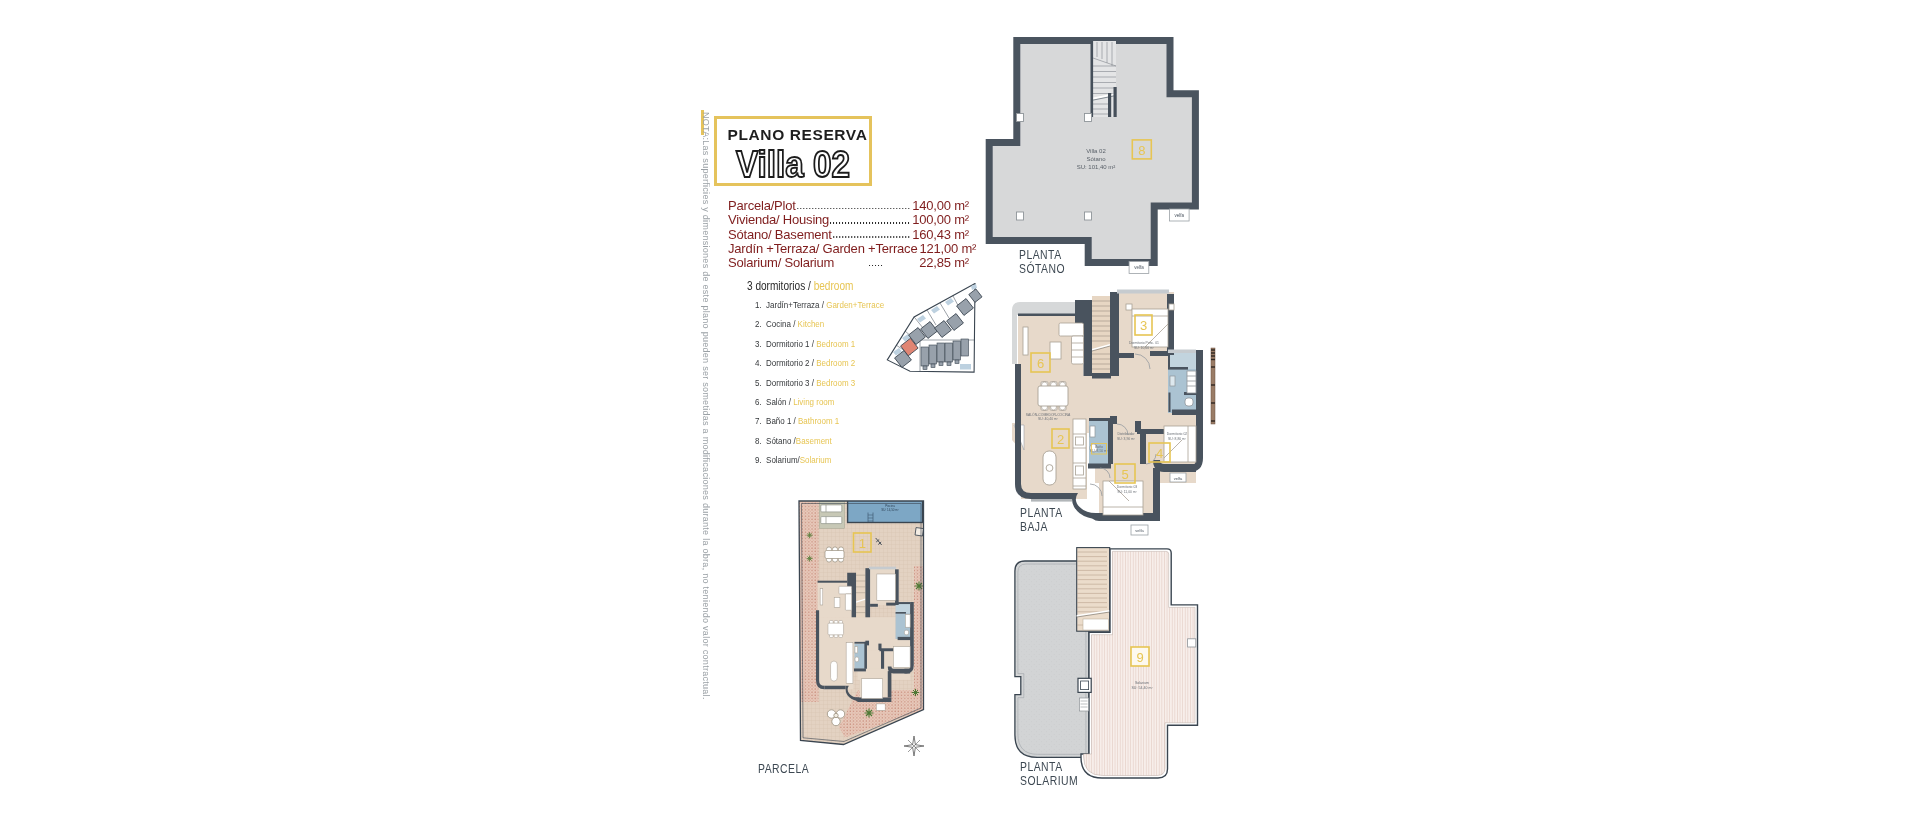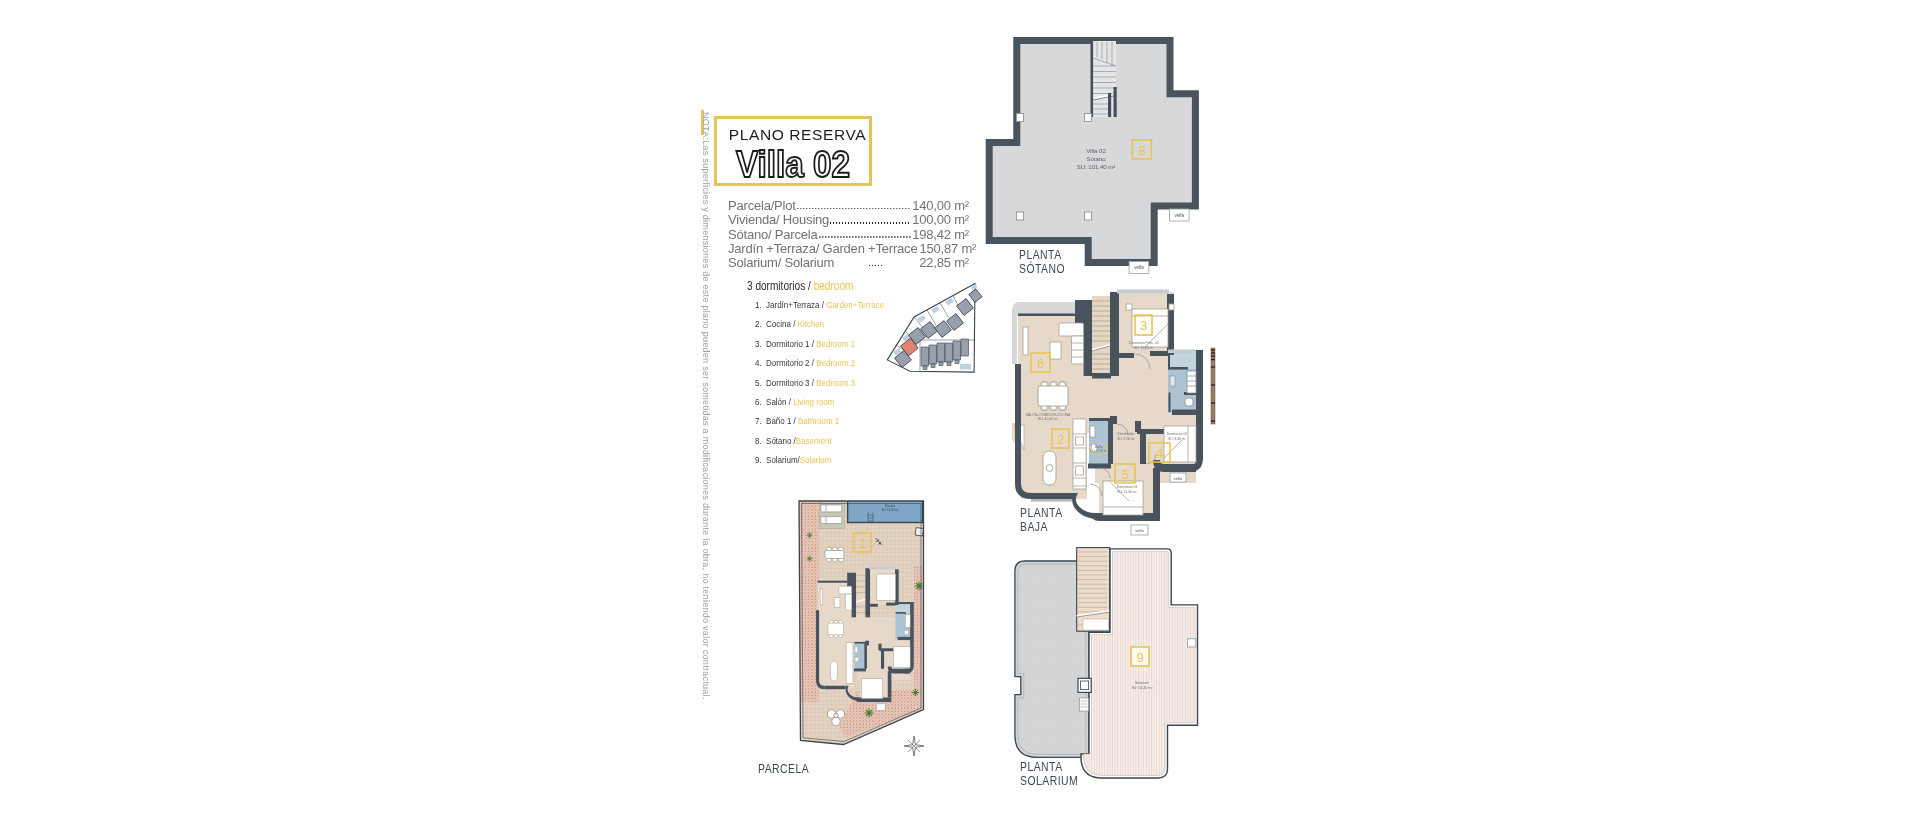--- a/index.html
+++ b/index.html
@@ -14,51 +14,51 @@
 
 <div class="abs" style="left:701px;top:110px;width:2.5px;height:25px;background:#e5c35c;"></div>
 
 <div class="abs" style="left:699px;top:112px;width:14px;height:600px;">
   <div style="transform:rotate(90deg);transform-origin:0 0;position:absolute;left:12px;top:0;width:600px;
        font-size:9px;color:#9aa0a5;letter-spacing:0.28px;white-space:nowrap;">NOTA:Las superficies y dimensiones de este plano pueden ser sometidas a modificaciones durante la obra, no teniendo valor contractual.</div>
 </div>
 
 <div class="abs" style="left:714px;top:116px;width:152px;height:64px;border:3px solid #e5c35c;background:#fff;text-align:center;">
 
-  <div style="margin-top:7px;font-size:15.5px;font-weight:400;color:#1e1e1e;letter-spacing:0.6px;margin-left:9px;">PLANO RESERVA</div>
+  <div style="margin-top:7px;font-size:15.5px;font-weight:700;color:#1e1e1e;letter-spacing:0.6px;margin-left:9px;">PLANO RESERVA</div>
 
   <svg width="150" height="42" style="display:block;margin:0 auto;">
     <text x="75" y="33" text-anchor="middle" font-family="Liberation Sans, sans-serif" font-size="36" font-weight="bold" fill="#ffffff" stroke="#1c1c1c" stroke-width="1.9" textLength="114" lengthAdjust="spacingAndGlyphs">Villa 02</text>
   </svg>
 </div>
 
-<div class="abs" style="left:728px;top:198px;width:241px;font-size:13px;letter-spacing:-0.2px;color:#737373;">
+<div class="abs" style="left:728px;top:198px;width:241px;font-size:13px;letter-spacing:-0.2px;color:#7f1d1d;">
 
   <div style="display:flex;align-items:baseline;height:14.3px;white-space:nowrap;">
         <span style="flex:0 0 auto;">Parcela/Plot</span>
         <span style="flex:1;align-self:flex-end;height:2px;margin:0 1px 3px;background-image:repeating-linear-gradient(to right,#222 0 1.2px,transparent 1.2px 3px);background-repeat:repeat-x;background-position:bottom;background-size:auto 1.6px;"></span>
         <span>140,00 m²</span>
       </div>
 
   <div style="display:flex;align-items:baseline;height:14.3px;white-space:nowrap;justify-content:center;">
         <span style="flex:0 0 auto;">Vivienda/ Housing</span>
         <span style="flex:1;align-self:flex-end;height:2px;margin:0 1px 3px;background-image:repeating-linear-gradient(to right,#222 0 1.2px,transparent 1.2px 3px);background-repeat:repeat-x;background-position:bottom;background-size:auto 1.6px;"></span>
         <span>100,00 m²</span>
       </div>
 
   <div style="display:flex;align-items:baseline;height:14.3px;white-space:nowrap;">
-        <span style="flex:0 0 auto;">Sótano/ Parcela</span>
+        <span style="flex:0 0 auto;">Sótano/ Basement</span>
         <span style="flex:1;align-self:flex-end;height:2px;margin:0 1px 3px;background-image:repeating-linear-gradient(to right,#222 0 1.2px,transparent 1.2px 3px);background-repeat:repeat-x;background-position:bottom;background-size:auto 1.6px;"></span>
-        <span>198,42 m²</span>
+        <span>160,43 m²</span>
       </div>
 
   <div style="display:flex;align-items:baseline;height:14.3px;white-space:nowrap;">
         <span style="flex:0 0 auto;">Jardín +Terraza/ Garden +Terrace</span>
         <span style="flex:1;align-self:flex-end;height:2px;margin:0 1px 3px;background-image:repeating-linear-gradient(to right,#222 0 1.2px,transparent 1.2px 3px);background-repeat:repeat-x;background-position:bottom;background-size:auto 1.6px;"></span>
-        <span>150,87 m²</span>
+        <span>121,00 m²</span>
       </div>
 
   <div style="display:flex;align-items:baseline;height:14.3px;white-space:nowrap;gap:34px;">
         <span style="flex:0 0 auto;">Solarium/ Solarium</span>
         <span style="flex:1;align-self:flex-end;height:2px;margin:0 1px 3px;background-image:repeating-linear-gradient(to right,#222 0 1.2px,transparent 1.2px 3px);background-repeat:repeat-x;background-position:bottom;background-size:auto 1.6px;"></span>
         <span>22,85 m²</span>
       </div>
 </div>
 
 <div class="abs" style="left:747px;top:279px;font-size:12px;color:#2a2a2a;transform:scaleX(0.84);transform-origin:0 0;white-space:nowrap;">3 dormitorios / <span style="color:#e7c553;">bedroom</span></div>

